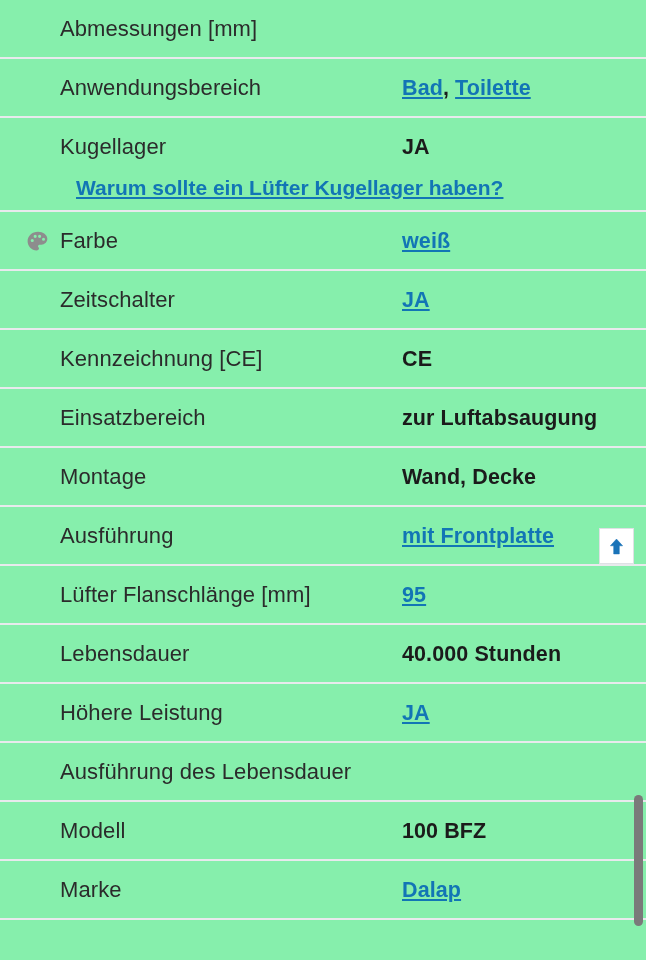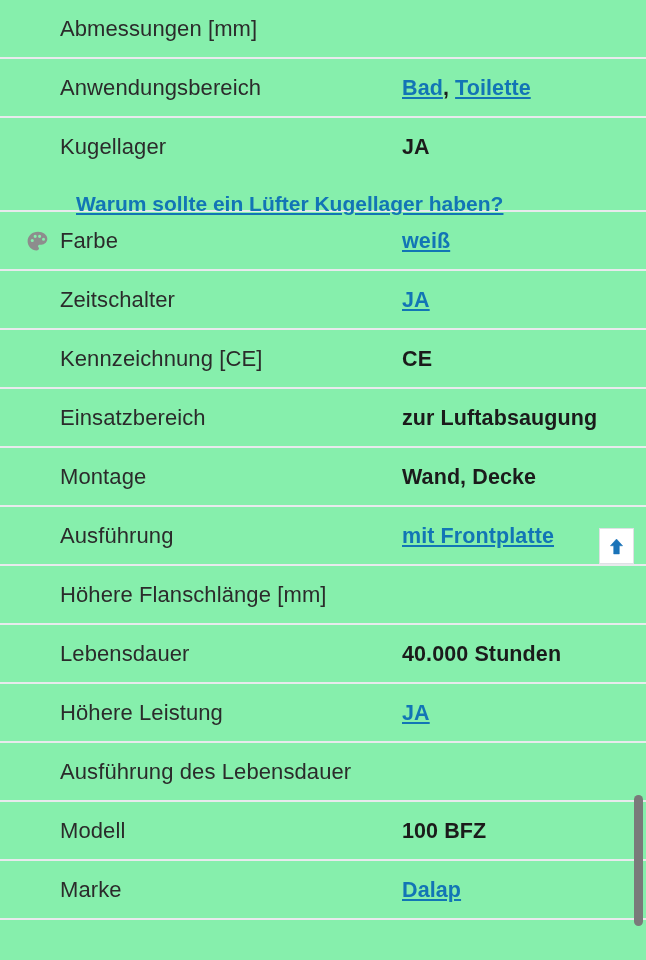--- a/index.html
+++ b/index.html
@@ -85,21 +85,21 @@
   }
   .spec-value .sep {
     color: #1b1b1b;
     font-weight: bold;
     text-decoration: none;
   }
 
   .sub-link-row {
     position: absolute;
     left: 76px;
-    top: 74px;
+    top: 58px;
     font-size: 21px;
     font-weight: bold;
     color: #1275b5;
     text-decoration: underline;
     text-underline-offset: 2px;
     white-space: nowrap;
   }
 
   
   .palette-icon {
@@ -222,21 +222,22 @@
     <div class="row-inner">
       <div class="icon-slot"></div>
       <div class="spec-label">Ausführung</div>
       <div class="spec-value"><a href="#">mit Frontplatte</a></div>
     </div>
   </div>
 
   <div class="spec-row">
     <div class="row-inner">
       <div class="icon-slot"></div>
-      <div class="spec-label">Höhere Flanschlänge [mm]</div>
+      <div class="spec-label">Lüfter Flanschlänge [mm]</div>
+      <div class="spec-value"><a href="#">95</a></div>
     </div>
   </div>
 
   <div class="spec-row">
     <div class="row-inner">
       <div class="icon-slot"></div>
       <div class="spec-label">Lebensdauer</div>
       <div class="spec-value">40.000 Stunden</div>
     </div>
   </div>

